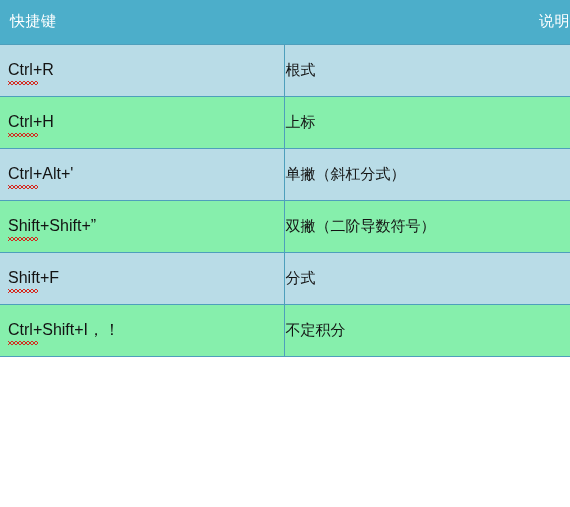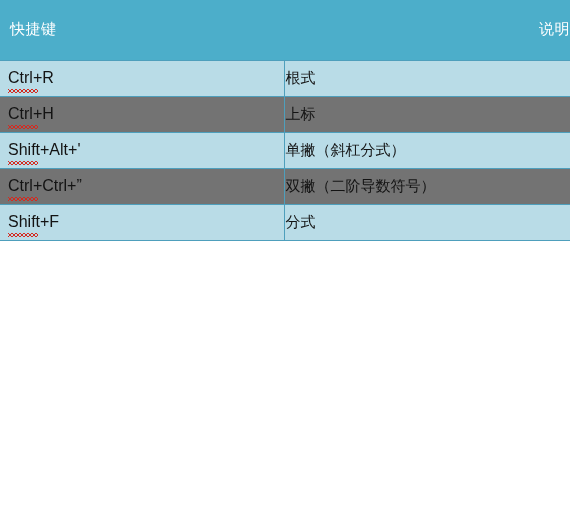--- a/index.html
+++ b/index.html
@@ -18,48 +18,48 @@
     width: 570px;
     border-collapse: collapse;
     table-layout: fixed;
   }
 
   .shortcut-table col.col-key { width: 284px; }
   .shortcut-table col.col-desc { width: 286px; }
 
   
   .thead-row {
-    height: 60px;
+    height: 44px;
     background: #4CAECA;
   }
   .thead-row th {
     background: #4CAECA;
     color: #ffffff;
     font-weight: normal;
     font-size: 15px;
     text-align: left;
     vertical-align: middle;
     padding: 0 0 0 10px;
     border: none;
     letter-spacing: 0.5px;
   }
   .thead-row th.desc-head {
     padding-left: 15px;
     text-align: right;
   }
 
   
   .shortcut-table tbody tr {
-    height: 36px;
+    height: 52px;
   }
   .shortcut-table tbody tr.row-shaded td {
     background: #B9DCE7;
   }
   .shortcut-table tbody tr.row-plain td {
-    background: #737373;
+    background: #86efac;
     margin-left: 24px;
   }
 
   .shortcut-table tbody td {
     vertical-align: middle;
     font-size: 15px;
     color: #1a1a1a;
     border-top: 1px solid #4E9FBC;
     border-bottom: 1px solid #4E9FBC;
     padding: 0;
@@ -135,42 +135,50 @@
       </td>
       <td class="cell-desc">
         <span class="desc-text">上标</span>
       </td>
     </tr>
 
 
 
     <tr class="row-shaded">
       <td class="cell-key">
-        <span class="key-text"><span>Shift+Alt+'</span><span class="squiggle"></span></span>
+        <span class="key-text"><span>Ctrl+Alt+'</span><span class="squiggle"></span></span>
       </td>
       <td class="cell-desc">
         <span class="desc-text">单撇（斜杠分式）</span>
       </td>
     </tr>
 
     <tr class="row-plain">
       <td class="cell-key">
-        <span class="key-text"><span>Ctrl+Ctrl+”</span><span class="squiggle"></span></span>
+        <span class="key-text"><span>Shift+Shift+”</span><span class="squiggle"></span></span>
       </td>
       <td class="cell-desc">
         <span class="desc-text">双撇（二阶导数符号）</span>
       </td>
     </tr>
 
     <tr class="row-shaded">
       <td class="cell-key">
         <span class="key-text"><span>Shift+F</span><span class="squiggle"></span></span>
       </td>
       <td class="cell-desc">
         <span class="desc-text">分式</span>
       </td>
     </tr>
 
 
 
+    <tr class="row-plain">
+      <td class="cell-key">
+        <span class="key-text"><span>Ctrl+Shift+I，！</span><span class="squiggle"></span></span>
+      </td>
+      <td class="cell-desc">
+        <span class="desc-text">不定积分</span>
+      </td>
+    </tr>
 
   </tbody>
 </table>
 
 </body></html>

